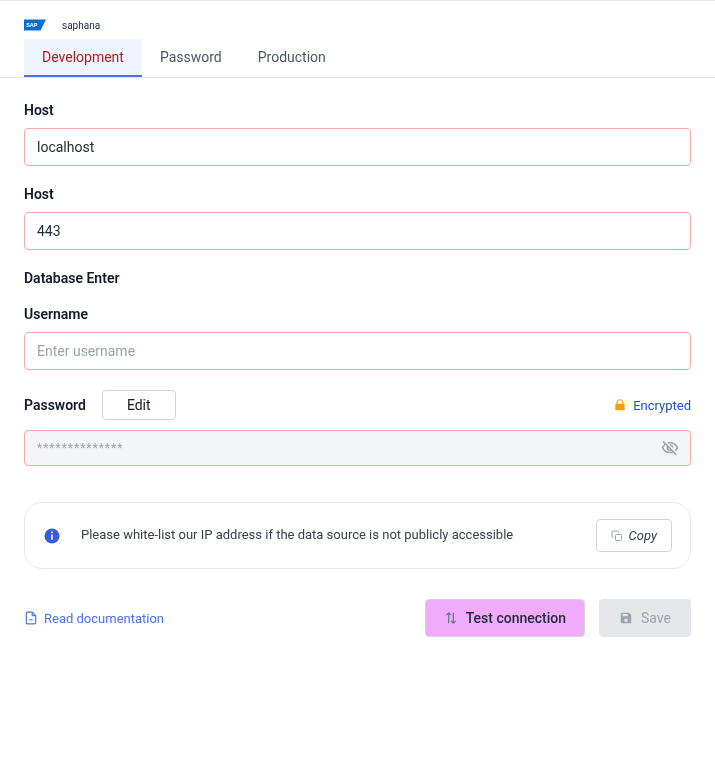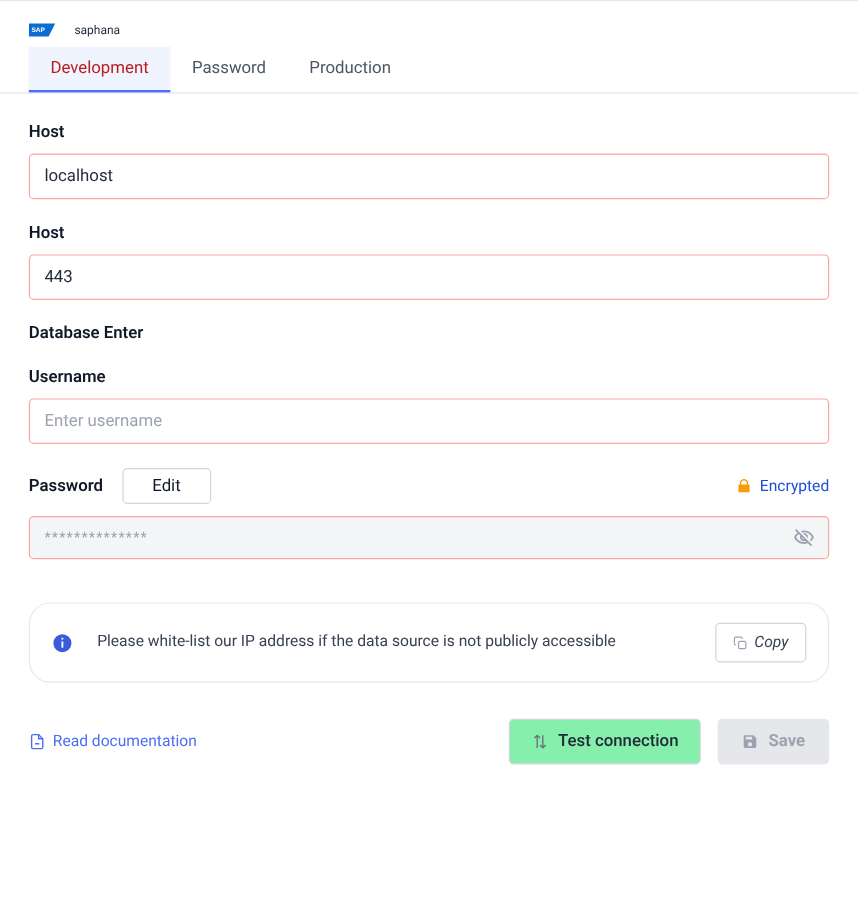--- a/index.html
+++ b/index.html
@@ -179,21 +179,21 @@
   }
   .doc-icon { width:14px; height:14px; color:#4c6ef5; }
   .footer-buttons {
     display: flex;
     gap: 14px;
   }
   .test-btn {
     padding: 10px 18px;
     border: 1px solid #d1d5db;
     border-radius: 4px;
-    background: #86efac;
+    background: #f0abfc;
     cursor: pointer;
     font-size: 14px;
     display: flex;
     align-items: center;
     gap: 8px;
     font-family: inherit;
     color: #1f2937;
     font-weight: 500;
     margin-left: 12px;
   }
@@ -202,21 +202,21 @@
     padding: 10px 20px;
     border: none;
     border-radius: 4px;
     background: #e5e7eb;
     color: #9ca3af;
     font-size: 14px;
     display: flex;
     align-items: center;
     gap: 8px;
     font-family: inherit;
-    font-weight: 700;
+    font-weight: 400;
     cursor: not-allowed;
   }
   .save-icon { width:14px; height:14px; }
 </style>
 </head>
 <body>
 
 <div class="container">
 
   <div class="header">

